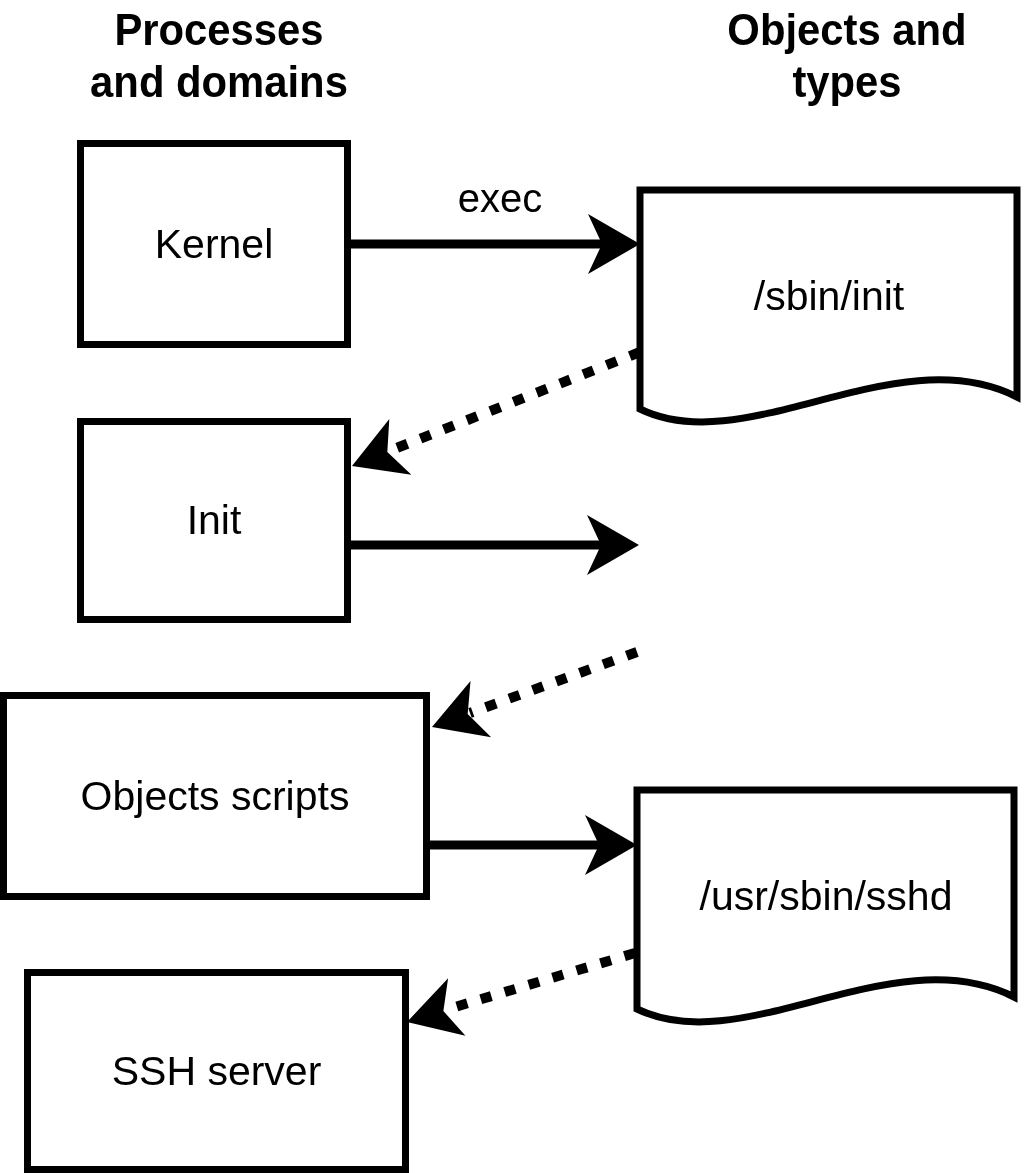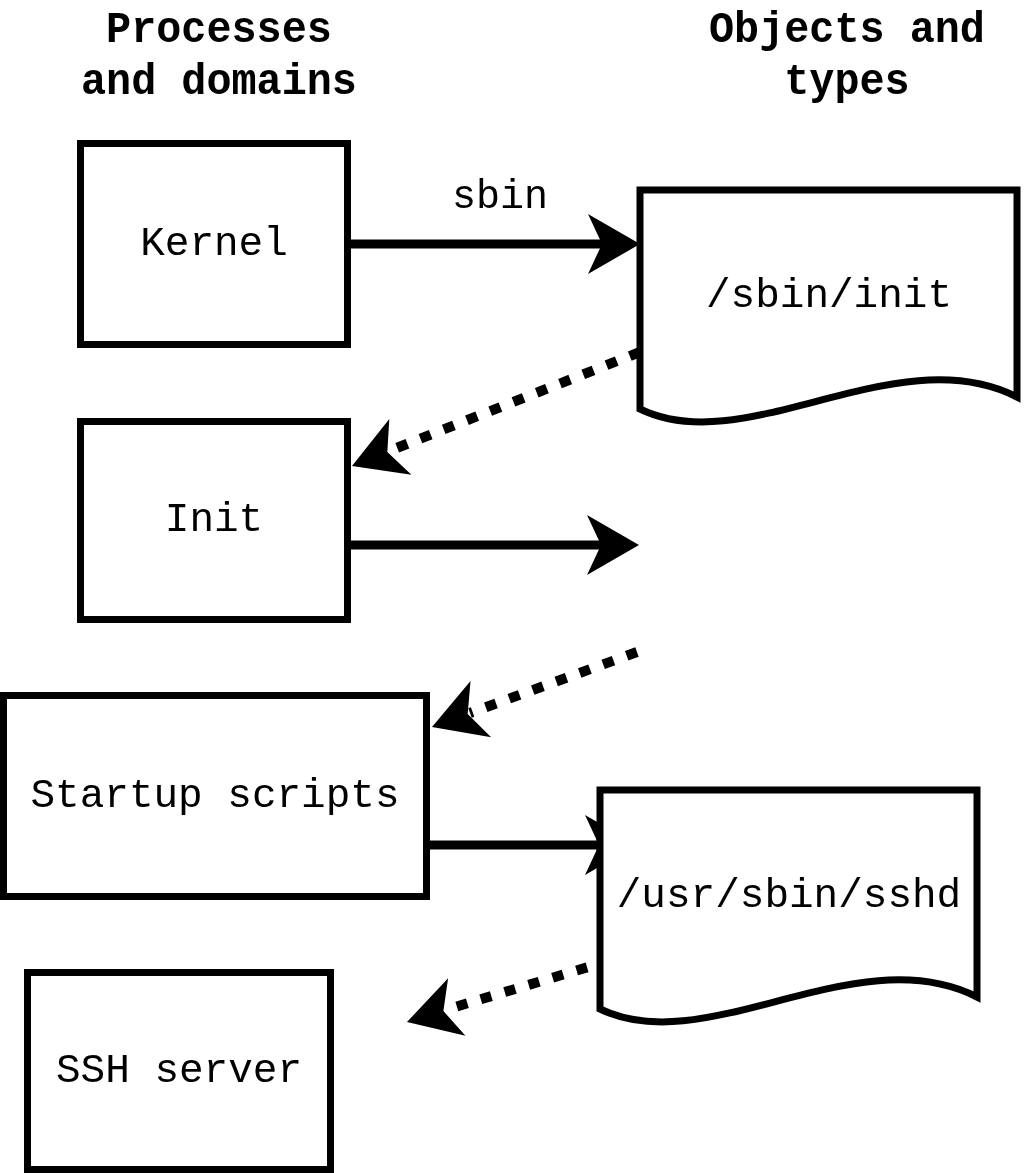--- a/index.html
+++ b/index.html
@@ -6,21 +6,21 @@
     margin: 0;
     padding: 0;
     background: #ffffff;
   }
   .canvas {
     position: relative;
     width: 1024px;
     height: 1173px;
     background: #ffffff;
     color: #000000;
-    font-family: Liberation Mono, monospace;
+    font-family: Liberation Sans, sans-serif;
     overflow: hidden;
   }
   .arrow-layer {
     position: absolute;
     left: 0; top: 0;
     width: 1024px;
     height: 1173px;
   }
   .col-header {
     position: absolute;
@@ -44,30 +44,30 @@
     flex-direction: column;
     justify-content: center;
     align-items: center;
     text-align: center;
     font-size: 41px;
     line-height: 61px;
   }
   #node-kernel { left: 77px;  top: 140px; width: 274px; height: 208px; }
   #node-init   { left: 77px;  top: 418px; width: 274px; height: 205px; text-align: right; }
   #node-initrc { left: 0px;   top: 692px; width: 430px; height: 208px; }
-  #node-sshd   { left: 24px;  top: 969px; width: 310px; height: 204px; }
+  #node-sshd   { left: 24px;  top: 969px; width: 385px; height: 204px; }
 
   .doc {
     position: absolute;
     width: 386px;
     height: 260px;
   }
   #doc-init-exec   { left: 636px; top: 186px; }
   #doc-initrc-exec { left: 635px; top: 488px; }
-  #doc-sshd-exec   { left: 596px; top: 786px; }
+  #doc-sshd-exec   { left: 633px; top: 786px; }
   .doc svg { display: block; position: absolute; left: 0; top: 0; }
   .doc-label {
     position: absolute;
     left: 0; top: 0;
     width: 386px;
     height: 220px;
     display: flex;
     flex-direction: column;
     justify-content: center;
     align-items: center;
@@ -116,30 +116,30 @@
 
   <div class="col-header left">
     <div class="txt-line">Processes</div>
     <div class="txt-line">and domains</div>
   </div>
   <div class="col-header right">
     <div class="txt-line">Objects and</div>
     <div class="txt-line">types</div>
   </div>
 
-  <div class="edge-label">sbin</div>
+  <div class="edge-label">exec</div>
 
   <div class="pbox" id="node-kernel">
     <div class="txt-line">Kernel</div>
   </div>
   <div class="pbox" id="node-init">
     <div class="txt-line">Init</div>
   </div>
   <div class="pbox" id="node-initrc">
-    <div class="txt-line">Startup scripts</div>
+    <div class="txt-line">Objects scripts</div>
   </div>
   <div class="pbox" id="node-sshd">
     <div class="txt-line">SSH server</div>
   </div>
 
   <div class="doc" id="doc-init-exec">
     <svg width="386" height="260" viewBox="0 0 386 260">
       <path d="M4,4 H381 V211 C260,150 110,275 4,223 Z" fill="#ffffff" stroke="#000000" stroke-width="7"></path>
     </svg>
     <div class="doc-label">

